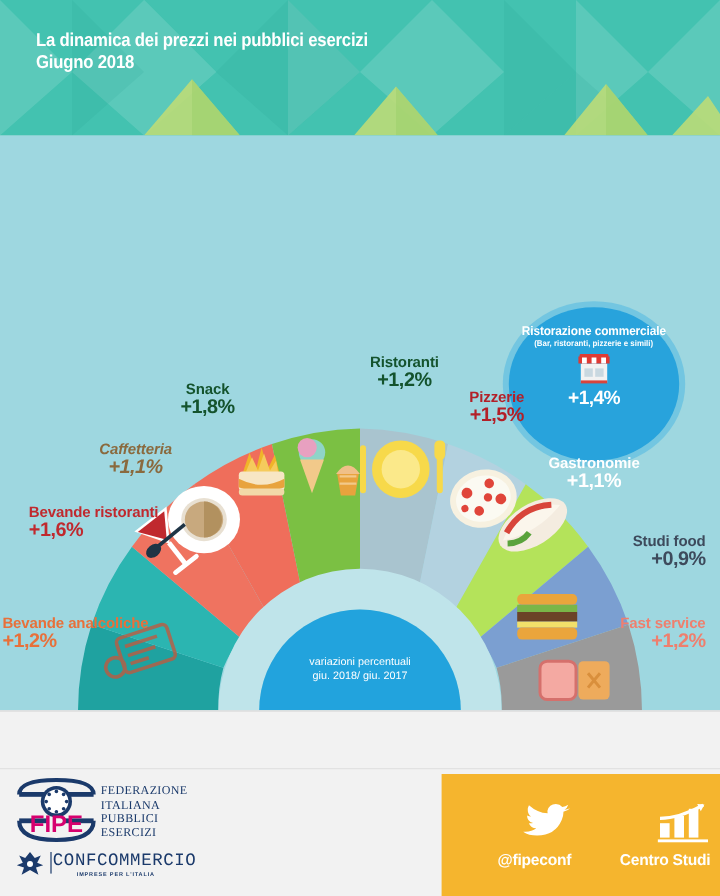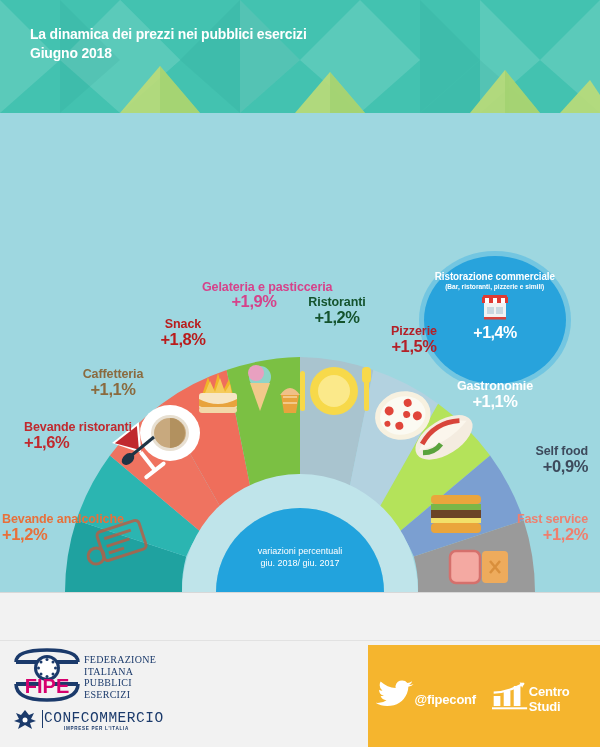--- a/index.html
+++ b/index.html
@@ -129,21 +129,21 @@
     color:#1b3a6b; font-size:4.6px; letter-spacing:0.7px; font-weight:bold;
   }
   .social {
     position: absolute; left: 368px; top: 645px;
     width: 232px; height: 102px;
     background: #f5b52e;
     display: flex; align-items: center; justify-content: space-around;
     z-index: 3;
   }
   .social-col {
-    display:flex; flex-direction:row; align-items:center;
+    display:flex; flex-direction:column; align-items:flex-end;
     width: 100px;
   }
   .social-lbl {
     color:#ffffff; font-size:13px; font-weight:bold;
     margin-top:6px; letter-spacing:-0.2px;
   }
 </style>
 </head>
 <body>
 
@@ -319,52 +319,48 @@
   <div class="lbl ta-l" style="left:2px; top:400px; color:#e8703a;">
     <span class="n">Bevande analcoliche</span>
     <span class="v">+1,2%</span>
   </div>
 
   <div class="lbl ta-l" style="left:24px; top:308px; color:#c0292e;">
     <span class="n">Bevande ristoranti</span>
     <span class="v">+1,6%</span>
   </div>
 
-  <div class="lbl ta-c" style="left:68px; top:255px; width:90px; color:#8a6a3e;">
+  <div class="lbl ta-c" style="left:68px; top:255px; width:90px; color:#8a6a3e;font-style:italic;">
     <span class="n">Caffetteria</span>
     <span class="v">+1,1%</span>
   </div>
 
-  <div class="lbl ta-c" style="left:143px; top:205px; width:80px; color:#b91c1c;">
+  <div class="lbl ta-c" style="left:133px; top:205px; width:80px; color:#14532d;">
     <span class="n">Snack</span>
     <span class="v">+1,8%</span>
   </div>
 
-  <div class="lbl ta-c" style="left:202px; top:168px; width:104px; color:#d6428a; line-height:13px;">
-    <span class="n">Gelateria e pasticceria</span>
-    <span class="v">+1,9%</span>
-  </div>
 
   <div class="lbl ta-c" style="left:296px; top:183px; width:82px; color:#14532d;">
     <span class="n">Ristoranti</span>
     <span class="v">+1,2%</span>
   </div>
 
   <div class="lbl ta-c" style="left:375px; top:212px; width:78px; color:#b32028;">
     <span class="n">Pizzerie</span>
     <span class="v">+1,5%</span>
   </div>
 
   <div class="lbl ta-c" style="left:447px; top:267px; width:96px; color:#ffffff;">
     <span class="n">Gastronomie</span>
     <span class="v">+1,1%</span>
   </div>
 
   <div class="lbl ta-r" style="left:482px; top:332px; width:106px; color:#3d4a5c;">
-    <span class="n">Self food</span>
+    <span class="n">Studi food</span>
     <span class="v">+0,9%</span>
   </div>
 
   <div class="lbl ta-r" style="left:476px; top:400px; width:112px; color:#ef7f6e;">
     <span class="n">Fast service</span>
     <span class="v">+1,2%</span>
   </div>
 
   <div class="caption">
     <div>variazioni percentuali</div>

